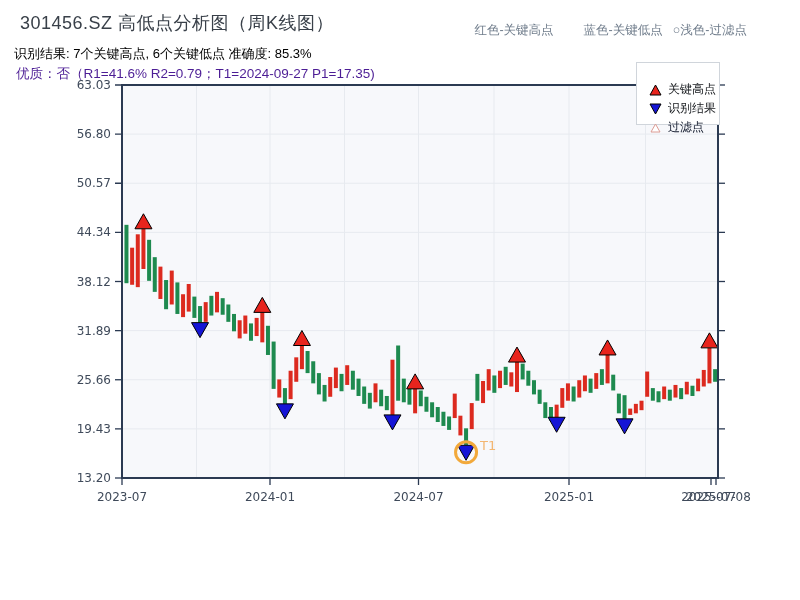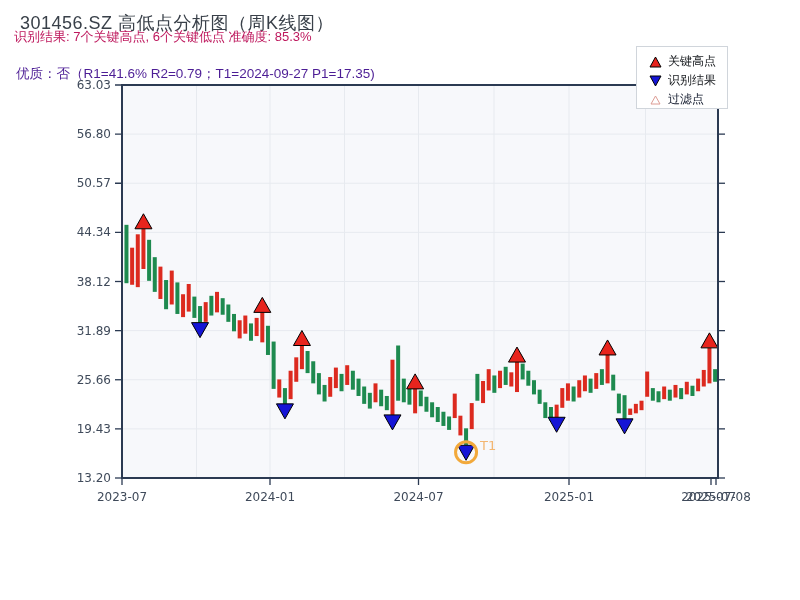--- a/index.html
+++ b/index.html
@@ -2,38 +2,41 @@
 <html><head>
 <meta charset="utf-8">
 <style>
   html,body{margin:0;padding:0;background:#ffffff;}
   .page{position:relative;width:800px;height:600px;background:#fff;overflow:hidden;
         font-family:"Liberation Sans","DejaVu Sans",sans-serif;border-radius:29px;}
   .title{position:absolute;left:20px;top:11px;font-size:18px;color:#394049;letter-spacing:.5px;}
   .color-legend{position:absolute;top:22px;right:53px;font-size:12.5px;color:#6f7c8b;white-space:nowrap;}
   .color-legend .cl-high{margin-right:30px;}
   .color-legend .cl-low{margin-right:10px;}
-  .result-line{position:absolute;left:14px;top:28px;font-size:13px;color:#be185d;}
+  .result-line{position:absolute;left:14px;top:45px;font-size:13px;color:#000000;}
   .quality-line{position:absolute;left:16px;top:65px;font-size:13.5px;color:#4c1d95;}
   #chart-svg{position:absolute;left:0;top:0;}
   #chart-svg text{font-family:"DejaVu Sans","Liberation Sans",sans-serif;}
-  .legend-box{position:absolute;left:636px;top:46px;width:92px;height:63px;box-sizing:border-box;
-      background:#fff;border:1px solid #d0d5db;z-index:3;padding-top:5px;}
+  .legend-box{position:absolute;left:636px;top:62px;width:84px;height:63px;box-sizing:border-box;
+      background:#fff;border:1px solid #d0d5db;z-index:3;padding-top:17px;}
   .legend-row{display:flex;align-items:center;height:19px;padding-left:11px;}
   .legend-row .glyph{width:14px;display:flex;justify-content:center;margin-right:6px;}
   .legend-label{font-size:12px;color:#16191d;}
   .legend-label.muted{color:#0f172a;}
 </style>
 </head>
 <body>
 
 <div class="page">
 
   <div class="title">301456.SZ 高低点分析图（周K线图）</div>
 
+  <div class="color-legend">
+    <span class="cl-high">红色-关键高点</span><span class="cl-low">蓝色-关键低点</span><span>○浅色-过滤点</span>
+  </div>
 
   <div class="result-line">识别结果: 7个关键高点, 6个关键低点  准确度: 85.3%</div>
   <div class="quality-line">优质：否（R1=41.6%  R2=0.79；T1=2024-09-27 P1=17.35)</div>
 
   <svg id="chart-svg" width="800" height="600" viewBox="0 0 800 600">
       <rect x="122" y="85" width="596" height="393" fill="#f7f8fb"></rect>
       <line x1="122" x2="718" y1="134.125" y2="134.125" stroke="#e7eaef" stroke-width="1"></line>
       <line x1="122" x2="718" y1="183.25" y2="183.25" stroke="#e7eaef" stroke-width="1"></line>
       <line x1="122" x2="718" y1="232.375" y2="232.375" stroke="#e7eaef" stroke-width="1"></line>
       <line x1="122" x2="718" y1="281.5" y2="281.5" stroke="#e7eaef" stroke-width="1"></line>

